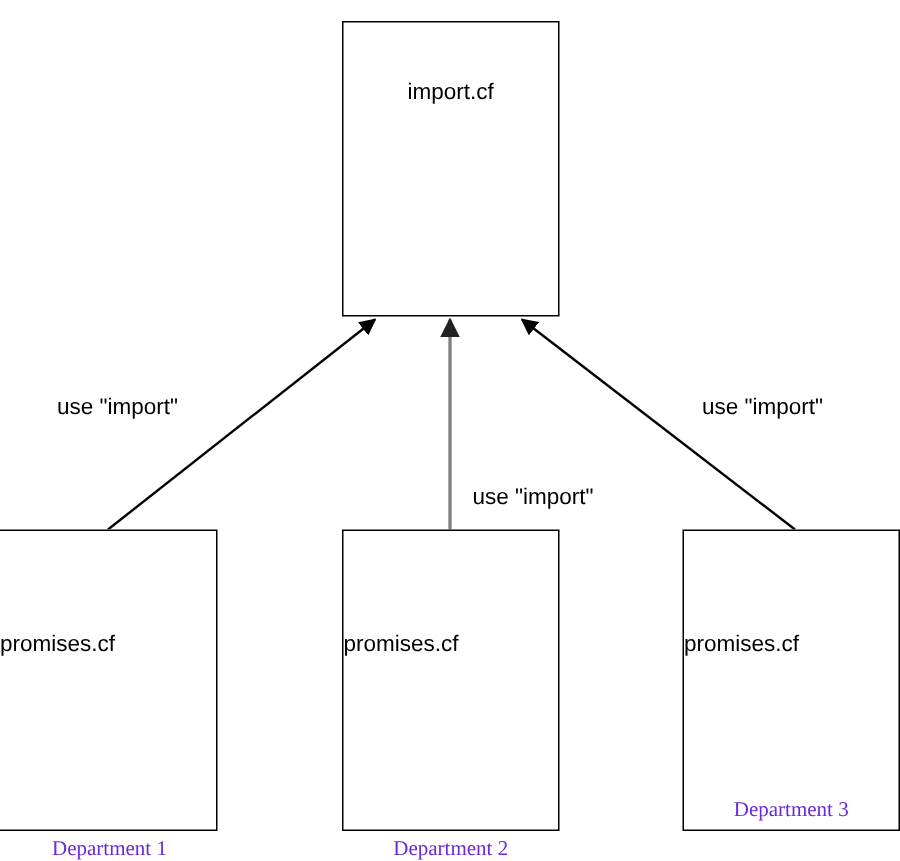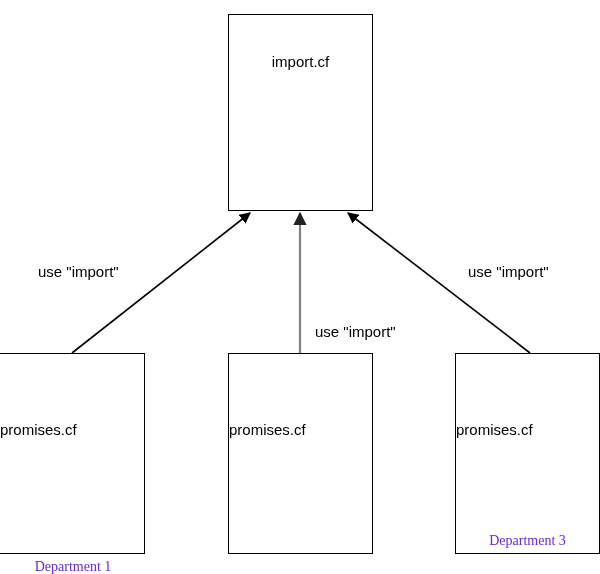--- a/index.html
+++ b/index.html
@@ -135,16 +135,17 @@
   </div>
 
   <div class="edge-label" id="edge-label-left">use "import"</div>
 
   <div class="edge-label" id="edge-label-mid">use "import"</div>
 
   <div class="edge-label" id="edge-label-right">use "import"</div>
 
   <div class="dept-caption" id="dept-caption-1">Department 1</div>
 
+  <div class="dept-caption" id="dept-caption-2">Department 2</div>
 
   <div class="dept-caption" id="dept-caption-3">Department 3</div>
 
 </div>
 
 </body></html>

